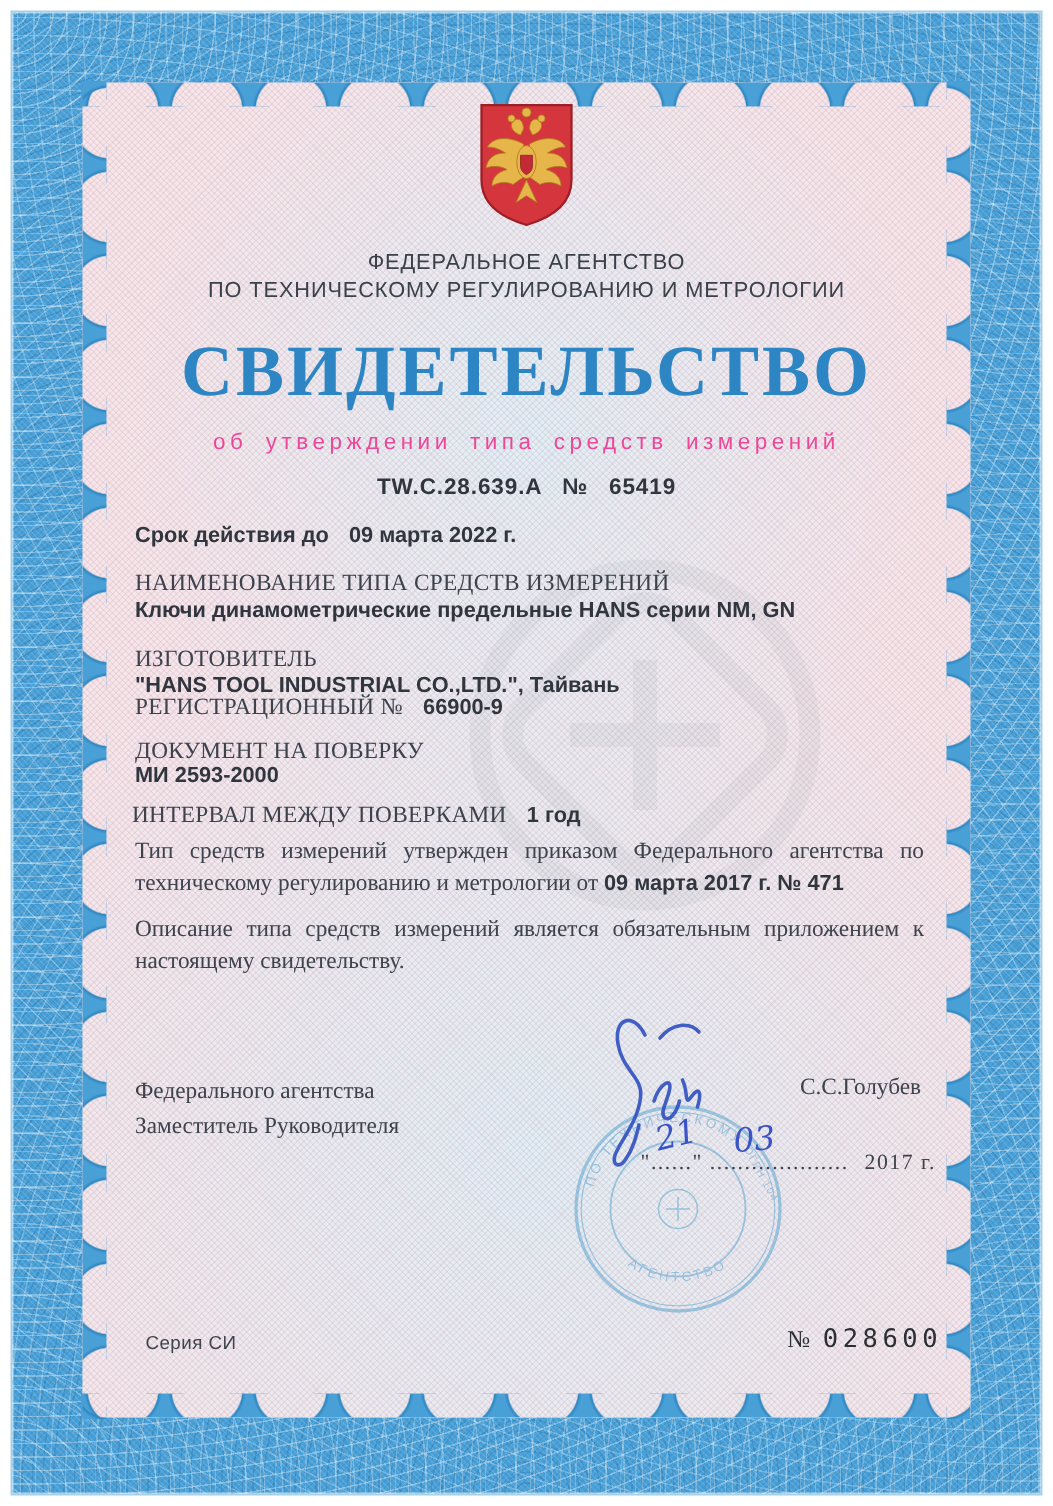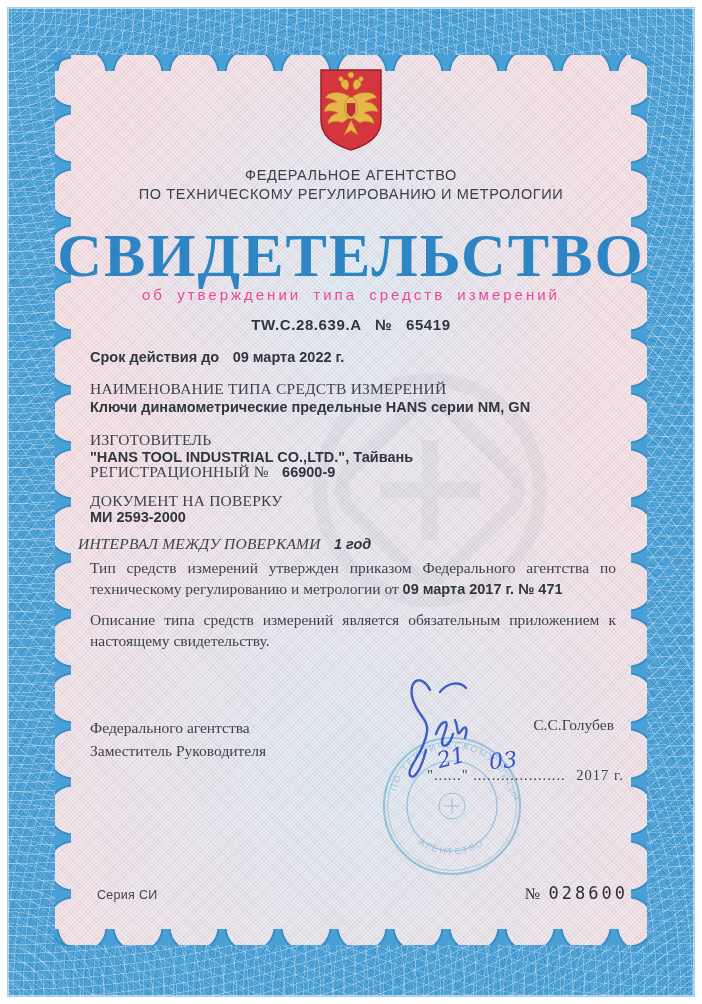--- a/index.html
+++ b/index.html
@@ -45,38 +45,38 @@
     background-size:16px 56px;background-repeat:repeat-y;}
 
   
   .content{position:absolute;left:0;top:0;right:0;bottom:0;z-index:3;}
   .abs{position:absolute;}
   .cx{left:55px;right:55px;text-align:center;}
 
   #arms{left:318px;top:68px;width:66px;height:84px;}
   #agency1{top:167px;font-size:14.5px;letter-spacing:.6px;color:#3b414b;}
   #agency2{top:186px;font-size:14.5px;letter-spacing:.6px;color:#3b414b;}
-  #cert-title{top:220px;font-family:"Liberation Serif",serif;font-weight:bold;font-size:62px;
+  #cert-title{top:220px;font-family:"Liberation Serif",serif;font-weight:bold;font-size:48px;
               letter-spacing:2px;color:#2d85c4;}
   #cert-subtitle{top:286px;font-size:15px;letter-spacing:3px;word-spacing:5px;color:#ec4899;}
   #cert-number{top:316px;font-weight:bold;font-size:15px;letter-spacing:.6px;word-spacing:9px;color:#30353e;}
 
   .lbl{font-family:"Liberation Serif",serif;font-size:15.5px;letter-spacing:.2px;color:#3d424c;}
   .val{font-weight:bold;font-size:14.5px;color:#30353e;}
   .val-gap{margin-left:9px;}
 
   #validity{left:90px;top:348px;}
   #type-label{left:90px;top:380px;}
   #type-value{left:90px;top:399px;}
   #mfr-label{left:90px;top:431px;}
   #mfr-value{left:90px;top:449px;}
   #reg-line{left:90px;top:463px;}
   #verif-label{left:90px;top:492px;}
   #verif-value{left:90px;top:509px;text-align:center;}
-  #interval-line{left:78px;top:535px;font-style:italic;}
+  #interval-line{left:88px;top:535px;}
 
   .para{left:90px;width:526px;text-align:justify;font-family:"Liberation Serif",serif;
         font-size:15.5px;line-height:21px;color:#3d424c;}
   .para .bold-sans{font-family:"Liberation Sans",sans-serif;font-weight:bold;font-size:14.5px;color:#30353e;}
   #para1{top:557px;}
   #para2{top:609px;}
 
   #sig-role{left:90px;top:716px;font-family:"Liberation Serif",serif;font-size:15.5px;line-height:23px;color:#3d424c;}
   #signer{right:88px;top:716px;font-family:"Liberation Serif",serif;font-size:15.5px;color:#3d424c;}
   #date-line{left:427px;top:767px;font-family:"Liberation Serif",serif;font-size:14.5px;

